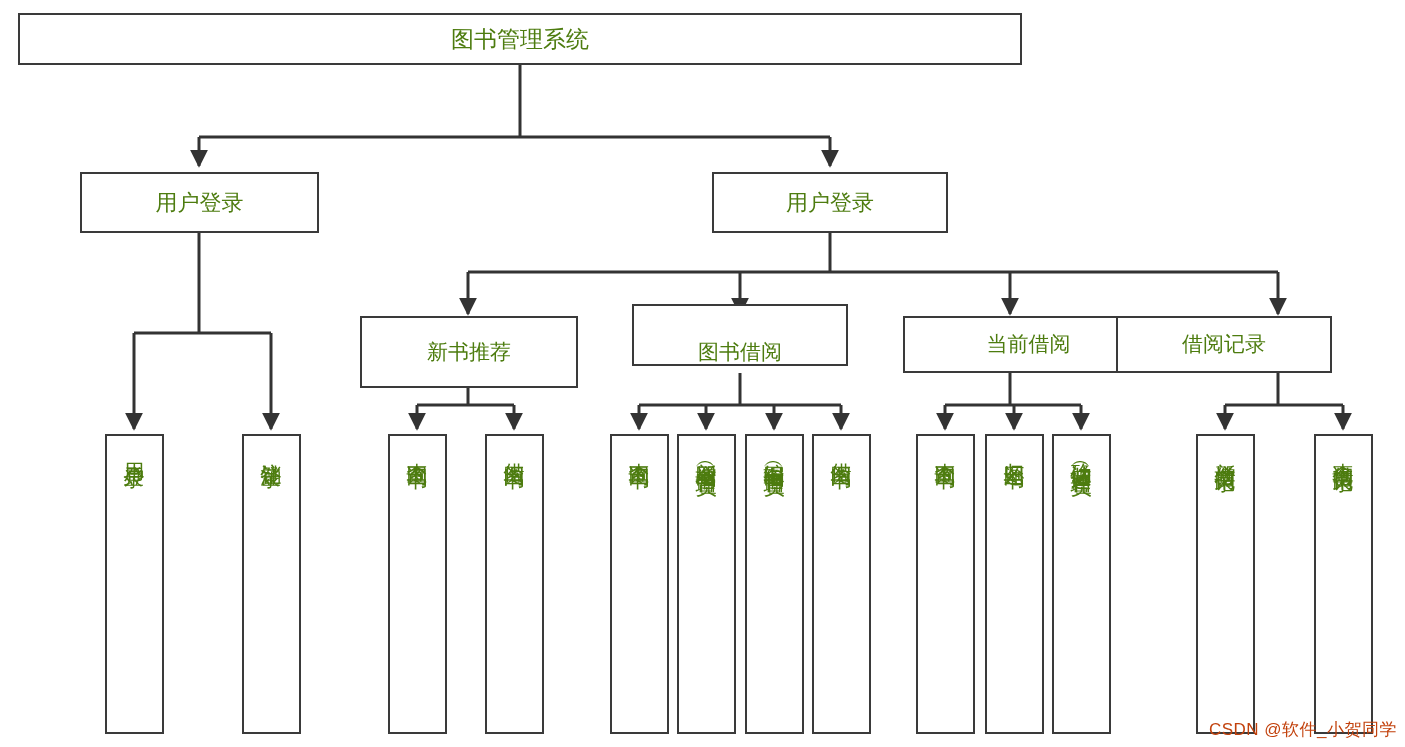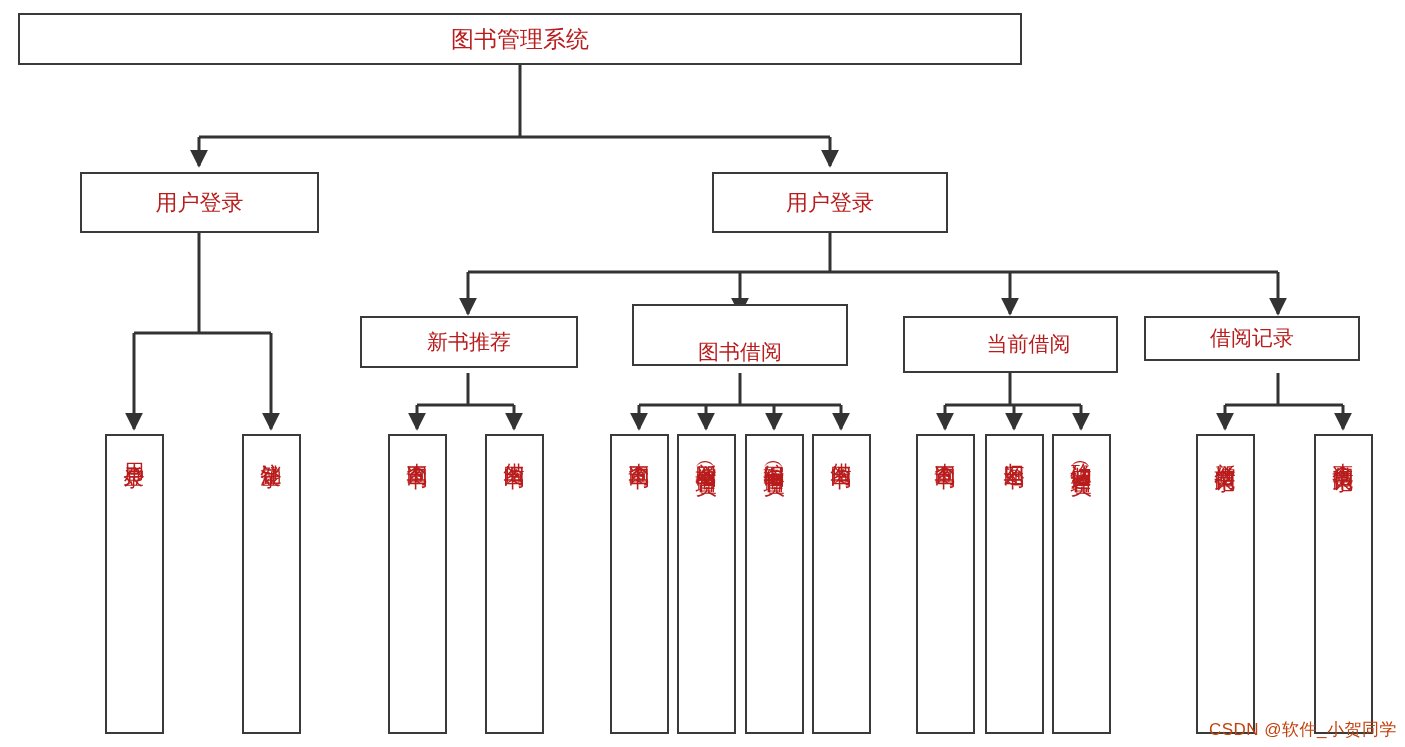--- a/index.html
+++ b/index.html
@@ -27,21 +27,21 @@
     pointer-events: none;
   }
   .node {
     position: absolute;
     box-sizing: border-box;
     background: #ffffff;
     border: 2px solid #3a3a3a;
     display: flex;
     align-items: center;
     justify-content: center;
-    color: #b91c1c;
+    color: #4d7c0f;
   }
   .node .label {
     display: block;
     text-align: center;
     line-height: 1.15;
     white-space: nowrap;
   }
   .node.root .label { font-size: 23px; }
   .node.level2 .label { font-size: 22px; }
   .node.group .label { font-size: 21px; }
@@ -132,33 +132,33 @@
   </div>
 
   <div class="node level2" style="left:80px; top:172px; width:239px; height:61px;">
     <span class="label">用户登录</span>
   </div>
 
   <div class="node level2" style="left:712px; top:172px; width:236px; height:61px;">
     <span class="label">用户登录</span>
   </div>
 
-  <div class="node group" style="left:360px; top:316px; width:218px; height:52px;">
+  <div class="node group" style="left:360px; top:316px; width:218px; height:72px;">
     <span class="label">新书推荐</span>
   </div>
 
   <div class="node group" style="left:632px; top:304px; width:216px; height:62px;align-items:flex-end;">
     <span class="label">图书借阅</span>
   </div>
 
   <div class="node group" style="left:903px; top:316px; width:215px; height:57px;padding-left:36px;">
     <span class="label">当前借阅</span>
   </div>
 
-  <div class="node group" style="left:1144px; top:316px; width:216px; height:45px;">
+  <div class="node group" style="left:1116px; top:316px; width:216px; height:57px;">
     <span class="label">借阅记录</span>
   </div>
 
   <div class="node leaf" style="left:105px; top:434px; width:59px; height:300px;">
     <span class="label">用户登录</span>
   </div>
 
   <div class="node leaf" style="left:242px; top:434px; width:59px; height:300px;">
     <span class="label">注销登录</span>
   </div>

